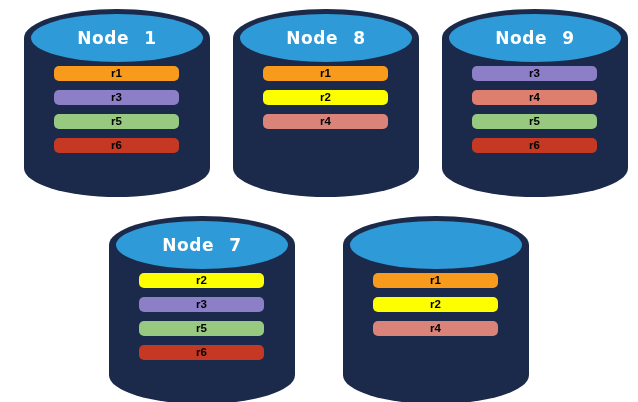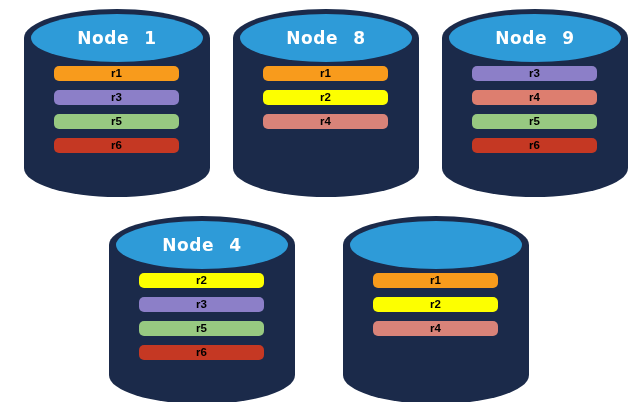--- a/index.html
+++ b/index.html
@@ -130,21 +130,21 @@
 
   </div>
 
   <div class="row row-bottom">
 
     <div class="node">
       <svg class="cyl-svg" viewBox="0 0 186 190" aria-hidden="true">
         <path d="M0,30 A93,29 0 0 1 186,30 L186,160 A93,29 0 0 1 0,160 Z" fill="#1B2A4A"></path>
         <ellipse cx="93" cy="30" rx="86" ry="24" fill="#2E9BD8"></ellipse>
       </svg>
-      <div class="node-title">Node 4</div>
+      <div class="node-title">Node 7</div>
       <div class="bars">
         <div class="bar" style="background: rgb(253, 255, 0);">r2</div>
         <div class="bar" style="background: rgb(140, 127, 200);">r3</div>
         <div class="bar" style="background: rgb(151, 201, 129);">r5</div>
         <div class="bar" style="background: rgb(197, 56, 35);">r6</div>
       </div>
     </div>
 
     <div class="node">
       <svg class="cyl-svg" viewBox="0 0 186 190" aria-hidden="true">

